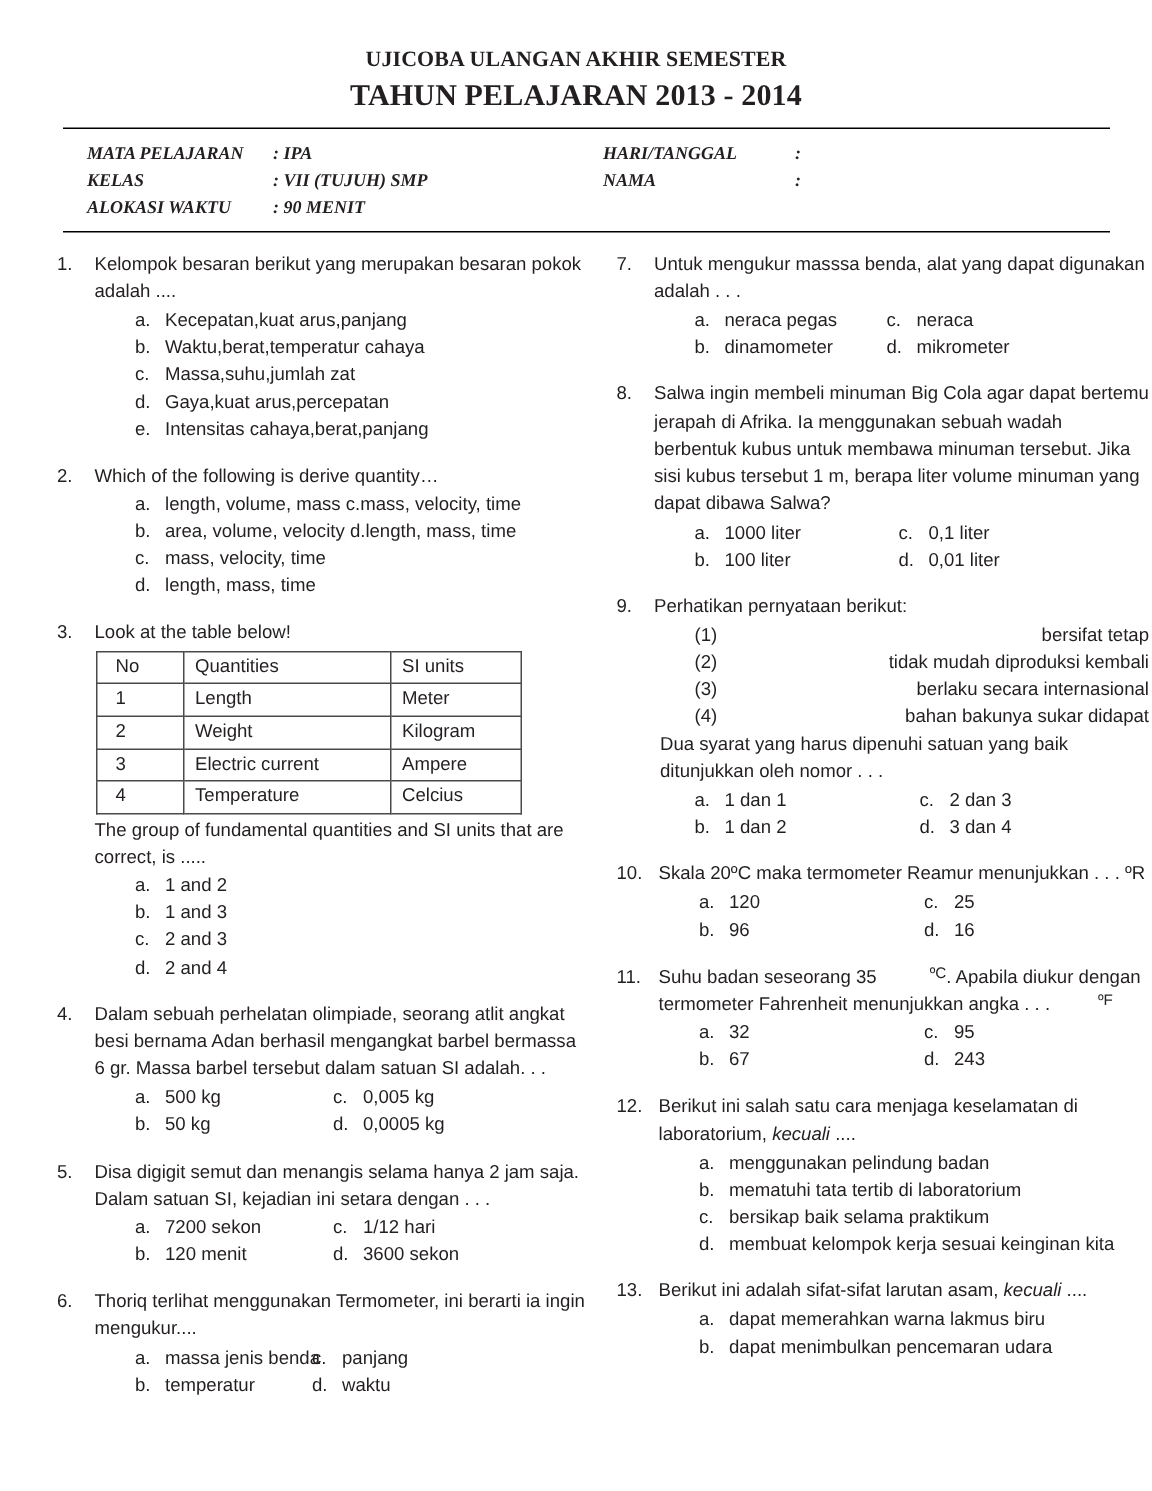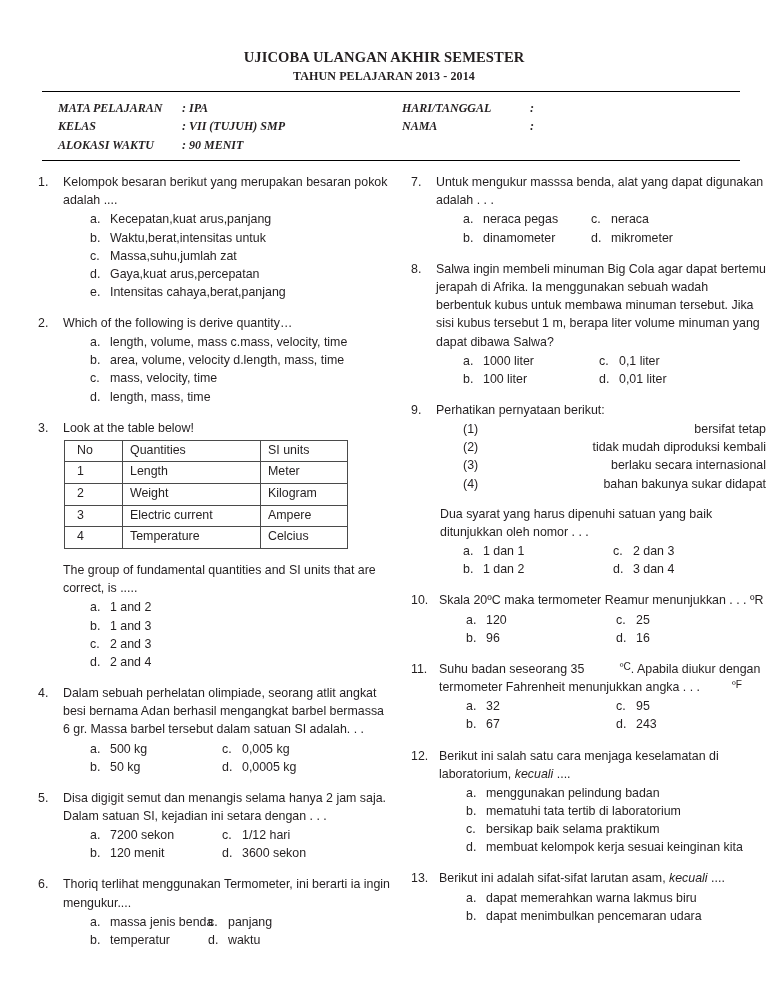--- a/index.html
+++ b/index.html
@@ -22,29 +22,29 @@
     height: 994px;
     box-sizing: border-box;
     padding: 0;
   }
 
   
   .doc-header {
     text-align: center;
     font-family: "Liberation Serif", serif;
     font-weight: bold;
-    padding-top: 48px;
+    padding-top: 31px;
   }
   .doc-header .line1 {
     font-size: 14.6px;
     letter-spacing: 0.1px;
     line-height: 1.35;
   }
   .doc-header .line2 {
-    font-size: 12px;
+    font-size: 20px;
     letter-spacing: 0.1px;
     line-height: 1.35;
   }
 
   hr.rule {
     border: none;
     border-top: 1.6px solid #000;
     margin: 0;
     width: 698px;
     margin-left: 42px;
@@ -133,21 +133,21 @@
   .c-w128 .opt:first-child { width: 128px; }
   .c-w136 .opt:first-child { width: 136px; }
   .c-w150 .opt:first-child { width: 150px; }
 
   
   .stmts { padding-left: 27px; margin-top: 1px; }
   .stmt-row { display: flex; line-height: 1.46; }
   .stmt-key { flex: 0 0 auto; width: 25px; }
   .stmt-val { flex: 1 1 auto; text-align: right; }
 
-  .cont { margin-top: 12px; }
+  .cont { margin-top: 0px; }
 
   
   table.qtable {
     border-collapse: collapse;
     margin-top: 3px;
     margin-bottom: 1px;
     margin-left: 1px;
     font-size: 12.4px;
   }
   table.qtable td {
@@ -210,21 +210,21 @@
           <div class="opts single">
             <div class="opt-row">
                 <span class="opt">
                   <span class="opt-key">a.</span>
                   <span class="opt-val">Kecepatan,kuat arus,panjang</span>
                 </span>
               </div>
             <div class="opt-row">
                 <span class="opt">
                   <span class="opt-key">b.</span>
-                  <span class="opt-val">Waktu,berat,intensitas untuk</span>
+                  <span class="opt-val">Waktu,berat,temperatur cahaya</span>
                 </span>
               </div>
             <div class="opt-row">
                 <span class="opt">
                   <span class="opt-key">c.</span>
                   <span class="opt-val">Massa,suhu,jumlah zat</span>
                 </span>
               </div>
             <div class="opt-row">
                 <span class="opt">

